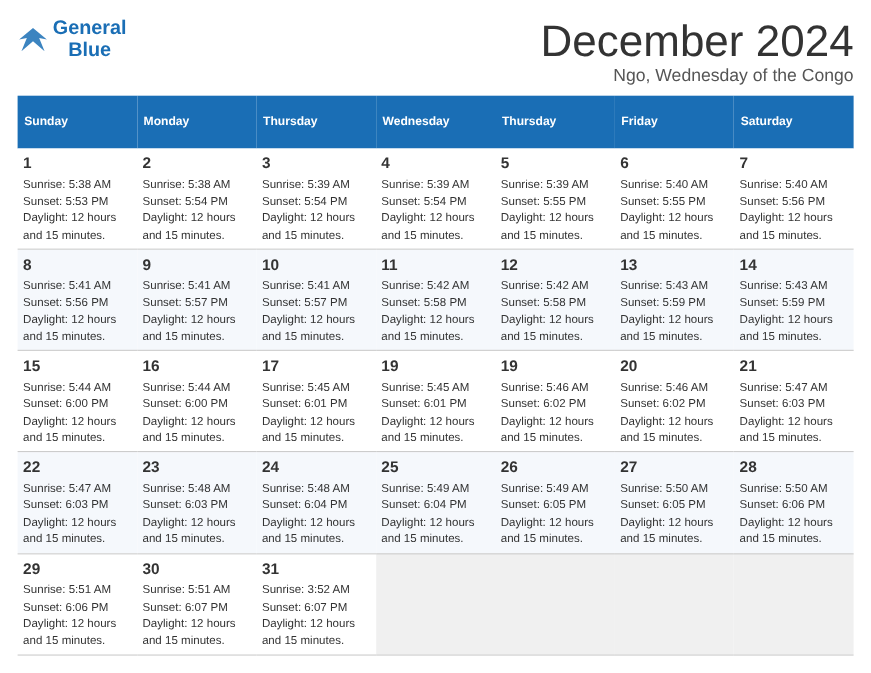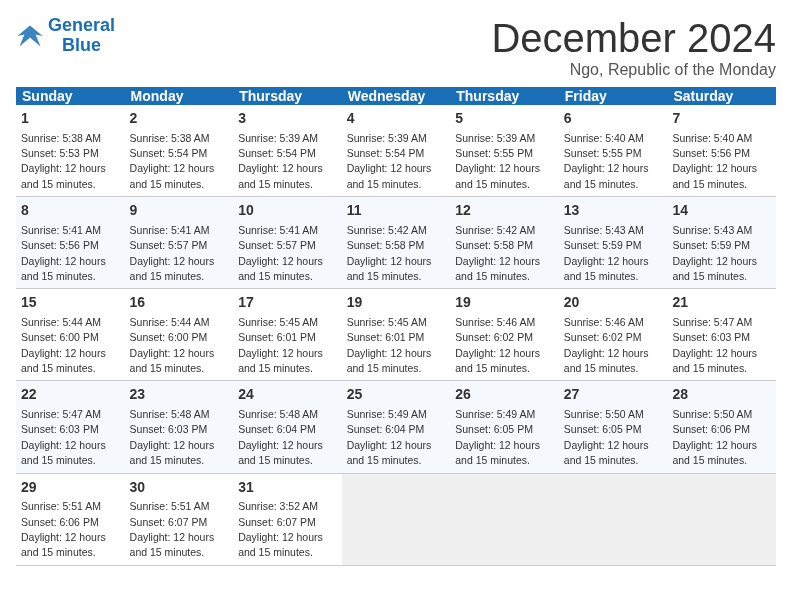--- a/index.html
+++ b/index.html
@@ -49,22 +49,22 @@
     }
     table {
       width: 100%;
       border-collapse: collapse;
       font-size: 11px;
     }
     thead tr th {
       background-color: #1a6eb5;
       color: #fff;
       text-align: left;
-      padding: 1px 6px;
-      font-size: 14px;
+      padding: 18px 6px;
+      font-size: 11px;
       font-weight: bold;
     }
     tbody tr {
       border-bottom: 1px solid #ccc;
     }
     tbody tr:nth-child(even) {
       background: #f5f8fc;
     }
     tbody tr:nth-child(odd) {
       background: #fff;
@@ -100,21 +100,21 @@
     </svg>
     <div>
       <div class="logo-text">
         <span>General</span><br>
         <span style="color:#1a6eb5;">Blue</span>
       </div>
     </div>
   </div>
   <div class="title-block">
     <div class="main-title">December 2024</div>
-    <div class="subtitle">Ngo, Republic of the Monday</div>
+    <div class="subtitle">Ngo, Wednesday of the Congo</div>
   </div>
 </div>
 
 <table>
   <thead>
     <tr>
     <th>Sunday</th>
         <th>Monday</th>
         <th>Thursday</th>
         <th>Wednesday</th>

